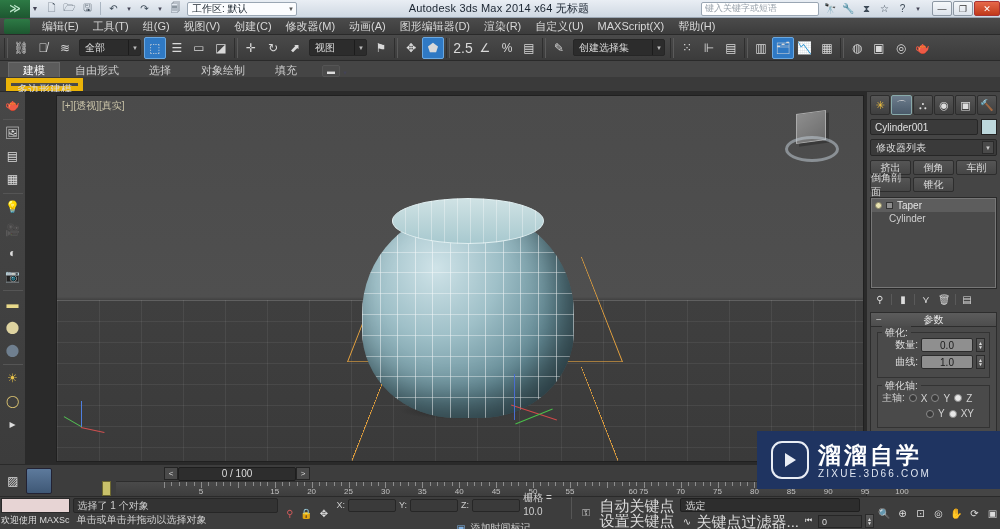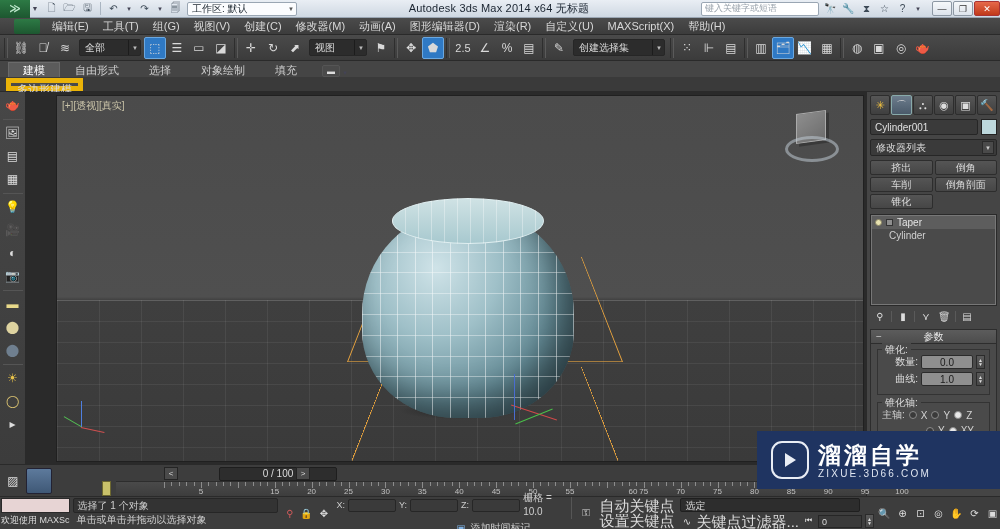--- a/index.html
+++ b/index.html
@@ -54,21 +54,21 @@
     background:linear-gradient(#f6f8fa,#dde4ec);
     display:flex;align-items:center;justify-content:center;color:#333;font-size:9px;
   }
   .wbtn.close{ background:linear-gradient(#e6694a,#c03a1a); color:#fff; width:26px; border-color:#a33; }
 
   
   .menubar{
     position:absolute; left:0; top:18px; width:1000px; height:17px;
     background:linear-gradient(#4b4b4b,#3c3c3c);
     border-bottom:1px solid #2a2a2a;
-    display:flex; align-items:center; padding-left:14px;
+    display:flex; align-items:center; padding-left:4px;
   }
   .menu-logo{
     width:26px;height:15px;background:linear-gradient(#2d7a45,#1d5730);
     border-radius:2px; margin-right:5px;
   }
   .menu-item{ padding:0 7px; height:15px; line-height:15px; color:#d8d8d8; font-size:11px; white-space:nowrap;}
 
   
   .maintb{
     position:absolute; left:0; top:35px; width:1000px; height:26px;
@@ -233,21 +233,21 @@
     flex:1;height:16px;background:#3a3a3a;border:1px solid #262626;border-radius:2px;
     font-size:10px;color:#e0e0e0;padding:0 4px;line-height:15px;
   }
   .swatch{ width:16px;height:16px;background:#bdd8dd;border:1px solid #222; }
   .modlist{
     height:17px;background:#3a3a3a;border:1px solid #262626;border-radius:2px;
     display:flex;align-items:center;justify-content:space-between;
     font-size:10px;color:#dcdcdc;padding:0 2px 0 5px;margin-bottom:4px;
   }
   .modlist .ar{font-size:6px;color:#ccc;background:#4a4a4a;border:1px solid #2a2a2a;width:12px;height:13px;display:flex;align-items:center;justify-content:center;}
-  .btngrid{ display:grid; grid-template-columns:1fr 1fr; gap:2px; margin-bottom:5px; }
+  .btngrid{ display:grid; grid-template-columns:1fr 1fr 1fr; gap:2px; margin-bottom:5px; }
   .mbtn{
     height:15px;background:linear-gradient(#555,#464646);border:1px solid #2d2d2d;border-radius:2px;
     font-size:10px;color:#dcdcdc;display:flex;align-items:center;justify-content:center;
   }
   .stack{
     height:92px;background:#4a4a4a;border:1px solid #2a2a2a;
     box-shadow:inset 0 0 0 1px #777; margin-bottom:3px; padding:1px;
   }
   .stack-row{
     display:flex;align-items:center;gap:4px;height:13px;padding:0 3px;font-size:10px;color:#e4e4e4;
@@ -294,21 +294,21 @@
   .timeline{
     position:absolute; left:0; top:464px; width:866px; height:32px; background:#3d3d3d;
     border-top:1px solid #2a2a2a;
   }
   .tl-left{ position:absolute;left:0;top:0;width:58px;height:32px;display:flex;align-items:center;gap:3px;padding-left:3px;}
   .tl-sq{width:26px;height:26px;background:linear-gradient(#5d7a9c,#3f5876);border:1px solid #223;border-radius:2px;}
   .tl-track{ position:absolute; left:58px; right:0; top:0; height:32px; }
   .frm-field{
     position:absolute; left:120px; top:2px; width:118px; height:14px;
     background:#2d2d2d;border:1px solid #1e1e1e;border-radius:2px;
-    font-size:10px;color:#ddd;text-align:center;line-height:12px;margin-left:41px;
+    font-size:10px;color:#ddd;text-align:center;line-height:12px;
   }
   .frm-l,.frm-r{
     position:absolute;top:2px;width:14px;height:13px;background:#4a4a4a;border:1px solid #242424;
     font-size:8px;color:#ddd;display:flex;align-items:center;justify-content:center;
   }
   .frm-l{left:106px;} .frm-r{left:238px;}
   .ruler{
     position:absolute; left:58px; right:0; top:16px; height:16px;
     background:linear-gradient(#4a4a4a,#3c3c3c); border-top:1px solid #2d2d2d;
   }
@@ -440,21 +440,21 @@
     <div class="ti">⬈</div>
     <div class="combo" style="width:58px">
       <span>视图</span>
       <span class="ar">▼</span>
     </div>
     <div class="ti">⚑</div>
     <div class="gb"></div>
     <div class="ti">✥</div>
     <div class="ti on">⬟</div>
     <div class="gb"></div>
-    <div class="ti" style="font-size:11px">2.5</div>
+    <div class="ti" style="font-size:14px">2.5</div>
     <div class="ti">∠</div>
     <div class="ti">%</div>
     <div class="ti">▤</div>
     <div class="gb"></div>
     <div class="ti">✎</div>
     <div class="combo" style="width:92px">
       <span>创建选择集</span>
       <span class="ar">▼</span>
     </div>
     <div class="gb"></div>

